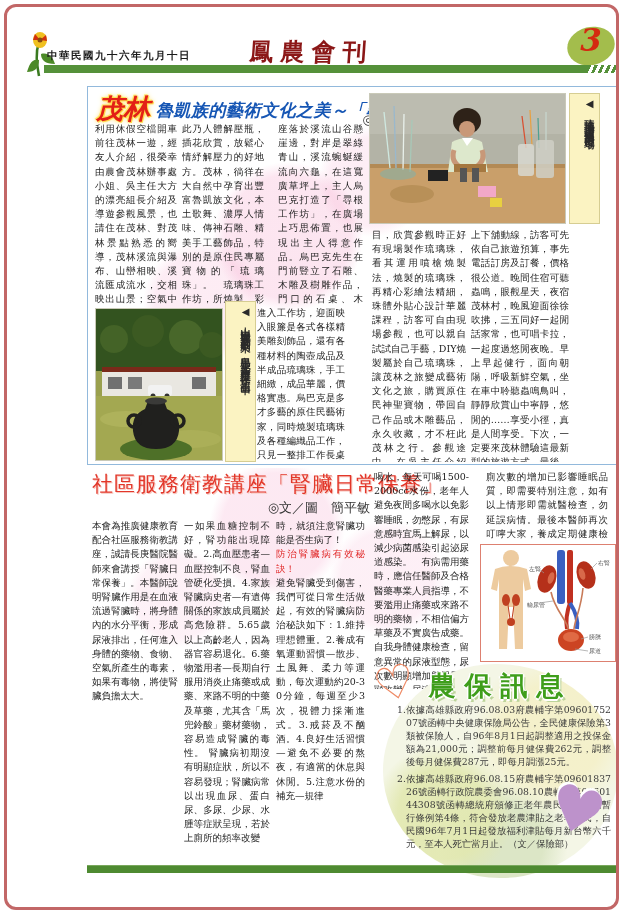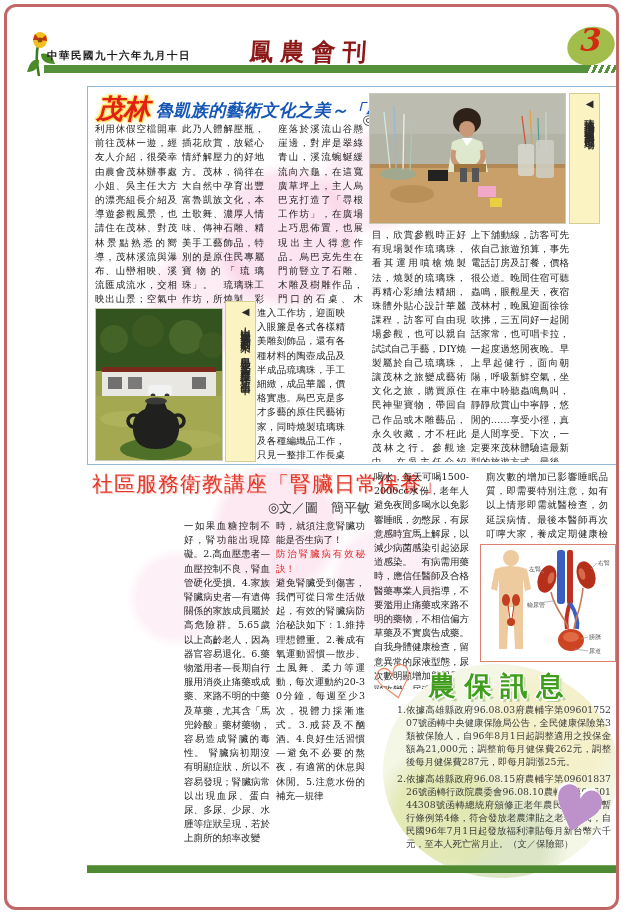--- a/index.html
+++ b/index.html
@@ -199,20 +199,21 @@
       </svg>
     </div>
     <div class="vcap cap2">◀山中桃花源真的到來，烏巴克先生「尋根工作坊」在山中。</div>
   </div>
 
   <div class="a2bg"></div>
   <div class="a2-title">社區服務衛教講座「腎臟日常保養」</div>
   <div class="byline a2-byline" style="position:absolute;">◎文／圖　簡平敏</div>
 
   <div class="col a2c1">
+    <span>本會為推廣健康教育配合社區服務衛教講座，誠請長庚醫院醫師來會講授「腎臟日常保養」。本醫師說明腎臟作用是在血液流過腎臟時，將身體內的水分平衡，形成尿液排出，任何進入身體的藥物、食物、空氣所產生的毒素，如果有毒物，將使腎臟負擔太大。</span>
   </div>
   <div class="col a2c2">
     <span>一如果血糖控制不好，腎功能出現障礙。2.高血壓患者—血壓控制不良，腎血管硬化受損。4.家族腎臟病史者—有遺傳關係的家族成員屬於高危險群。5.65歲以上高齡老人，因為器官容易退化。6.藥物濫用者—長期自行服用消炎止痛藥或成藥、來路不明的中藥及草藥，尤其含「馬兜鈴酸」藥材藥物，容易造成腎臟的毒性。</span>
     <span>腎臟病初期沒有明顯症狀，所以不容易發現；腎臟病常以出現血尿、蛋白尿、多尿、少尿、水腫等症狀呈現，若於上廁所的頻率改變</span>
   </div>
   <div class="col a2c3">
     <span>時，就須注意腎臟功能是否生病了！</span>
     <div class="redhead">防治腎臟病有效秘訣！</div>
     <span>避免腎臟受到傷害，我們可從日常生活做起，有效的腎臟病防治秘訣如下：1.維持理想體重。2.養成有氧運動習慣—散步、土風舞、柔力等運動，每次運動約20-30分鐘，每週至少3次，視體力採漸進式。3.戒菸及不酗酒。4.良好生活習慣—避免不必要的熬夜，有適當的休息與休閒。5.注意水份的補充—規律</span>
   </div>

